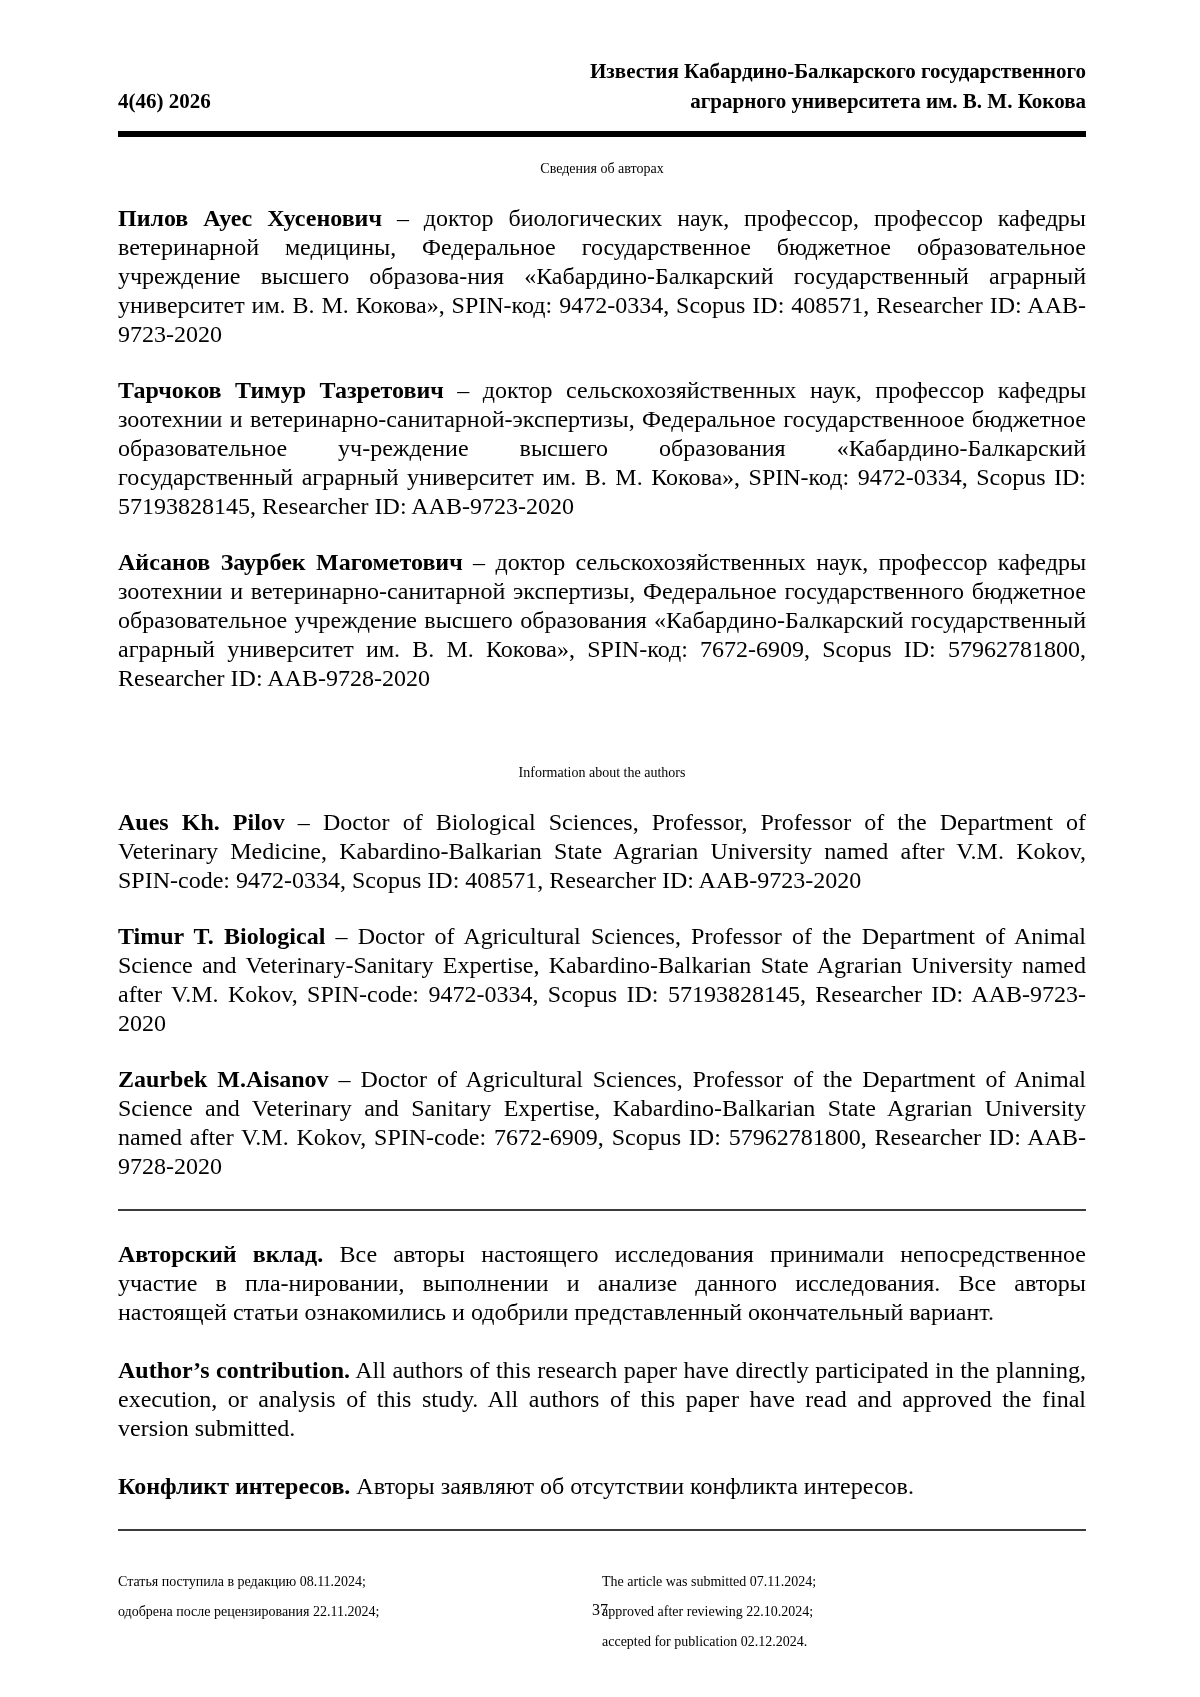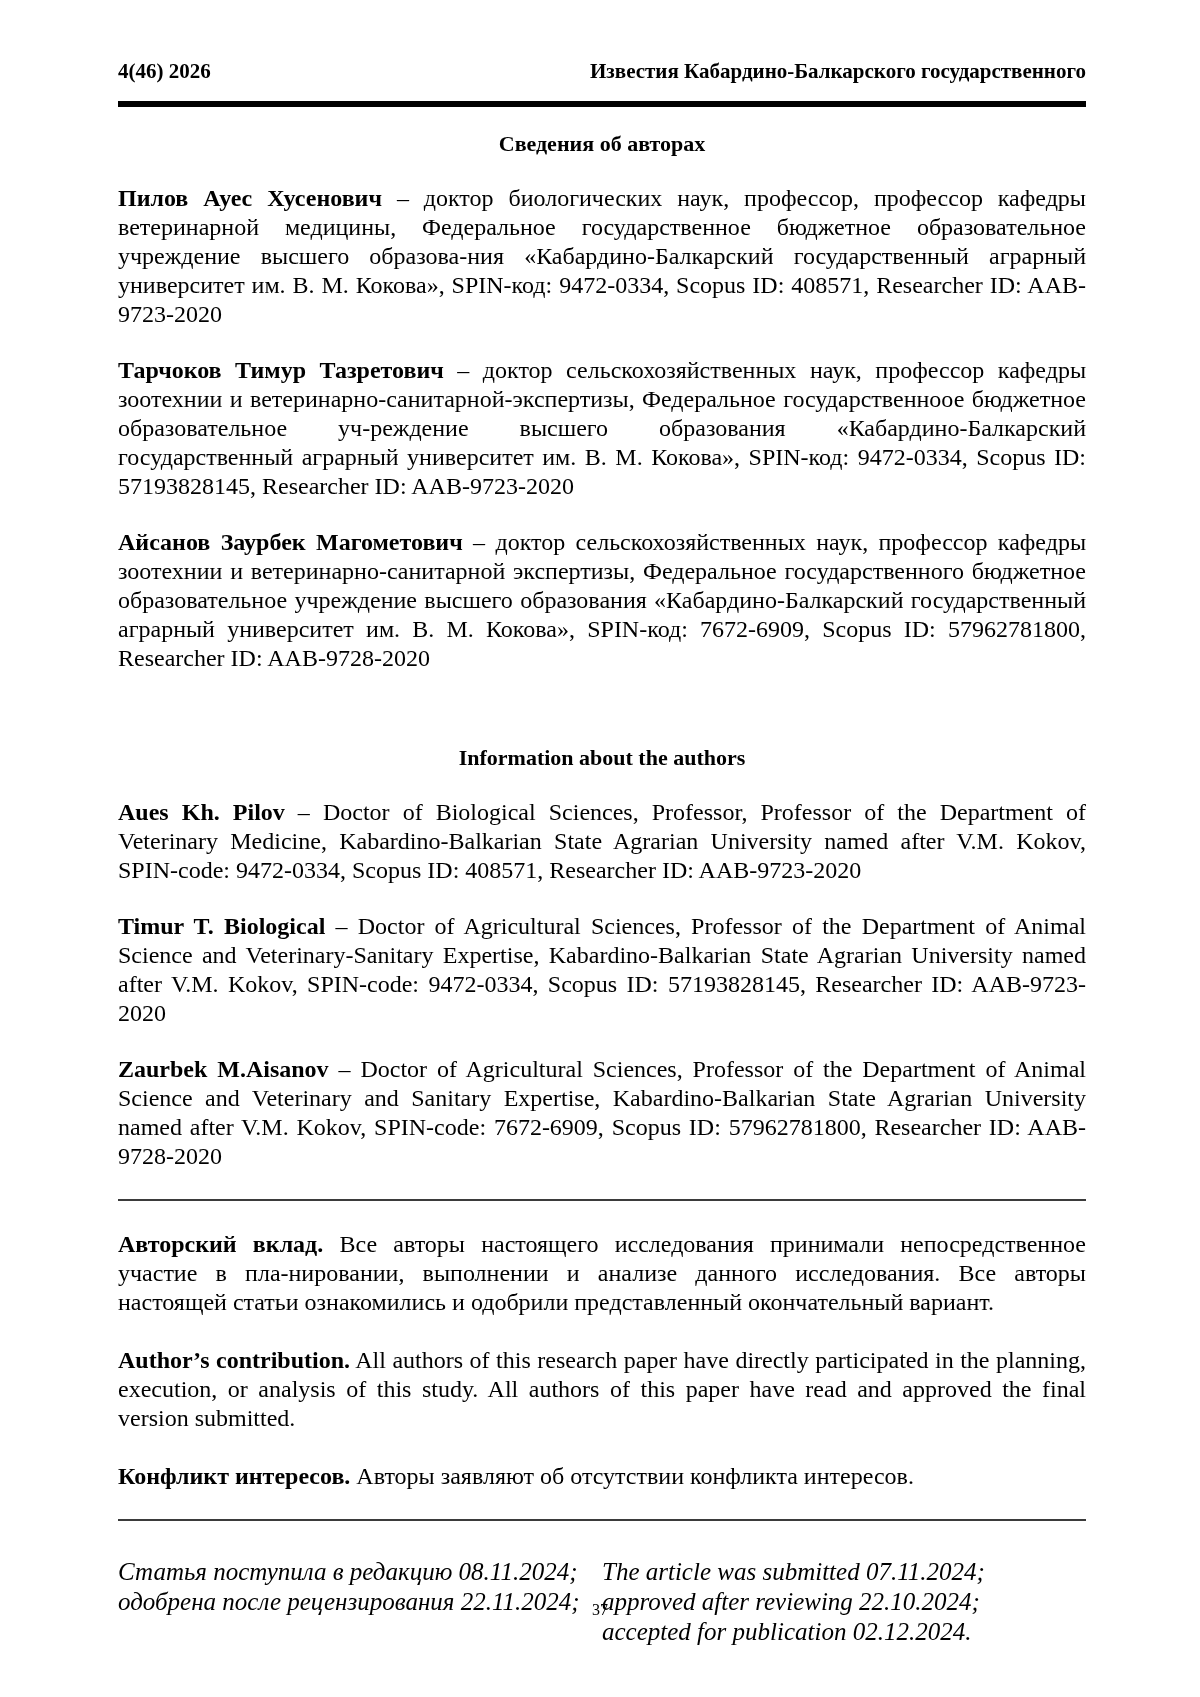--- a/index.html
+++ b/index.html
@@ -28,43 +28,42 @@
   }
   .header .issue { white-space: nowrap; }
   .header .journal { text-align: right; }
   .rule-thick {
     height: 6px;
     background: #000000;
     margin-top: 15px;
   }
   .section-heading {
     text-align: center;
-    font-weight: bold;
-    font-size: 22px;
+    font-weight: normal;
+    font-size: 14px;
     margin-top: 24px;
   }
   .section-heading.en { margin-top: 72px; }
   .para {
     font-size: 24px;
     line-height: 29px;
     text-align: justify;
     margin: 27px 0 0 0;
   }
   .para b { font-weight: bold; }
   .rule-thin {
     height: 2px;
     background: #3b3b3b;
     margin-top: 28px;
   }
   .contrib-block .para { margin-top: 29px; font-family: Liberation Serif, serif; }
   .dates {
     display: flex;
     margin-top: 36px;
-    font-style: italic;
-    font-size: 25px;
+    font-size: 14px;
     line-height: 30px;
   }
   .dates .col { width: 50%; }
   .dates .col div { white-space: nowrap; }
   .page-number {
     position: absolute;
     left: 0;
     bottom: 78px;
     width: 100%;
     text-align: center;
@@ -74,20 +73,21 @@
 </style>
 </head>
 <body>
 
 <div class="page">
 
   <div class="header">
     <div class="issue">4(46) 2026</div>
     <div class="journal">
       <div>Известия Кабардино-Балкарского государственного</div>
+      <div>аграрного университета им. В. М. Кокова</div>
     </div>
   </div>
 
   <div class="rule-thick"></div>
 
   <div class="section-heading">Сведения об авторах</div>
 
   <p class="para"><b>Пилов Ауес Хусенович</b><span> – доктор биологических наук, профессор, профессор кафедры ветеринарной медицины, Федеральное государственное бюджетное образовательное учреждение высшего образова-ния «Кабардино-Балкарский государственный аграрный университет им. В. М. Кокова», SPIN-код: 9472-0334, Scopus ID: 408571, Researcher ID: AAB-9723-2020</span></p>
 
   <p class="para"><b>Тарчоков Тимур Тазретович</b><span> – доктор сельскохозяйственных наук, профессор кафедры зоотехнии и ветеринарно-санитарной-экспертизы, Федеральное государственноое бюджетное образовательное уч-реждение высшего образования «Кабардино-Балкарский государственный аграрный университет им. В. М. Кокова», SPIN-код: 9472-0334, Scopus ID: 57193828145, Researcher ID: AAB-9723-2020</span></p>

